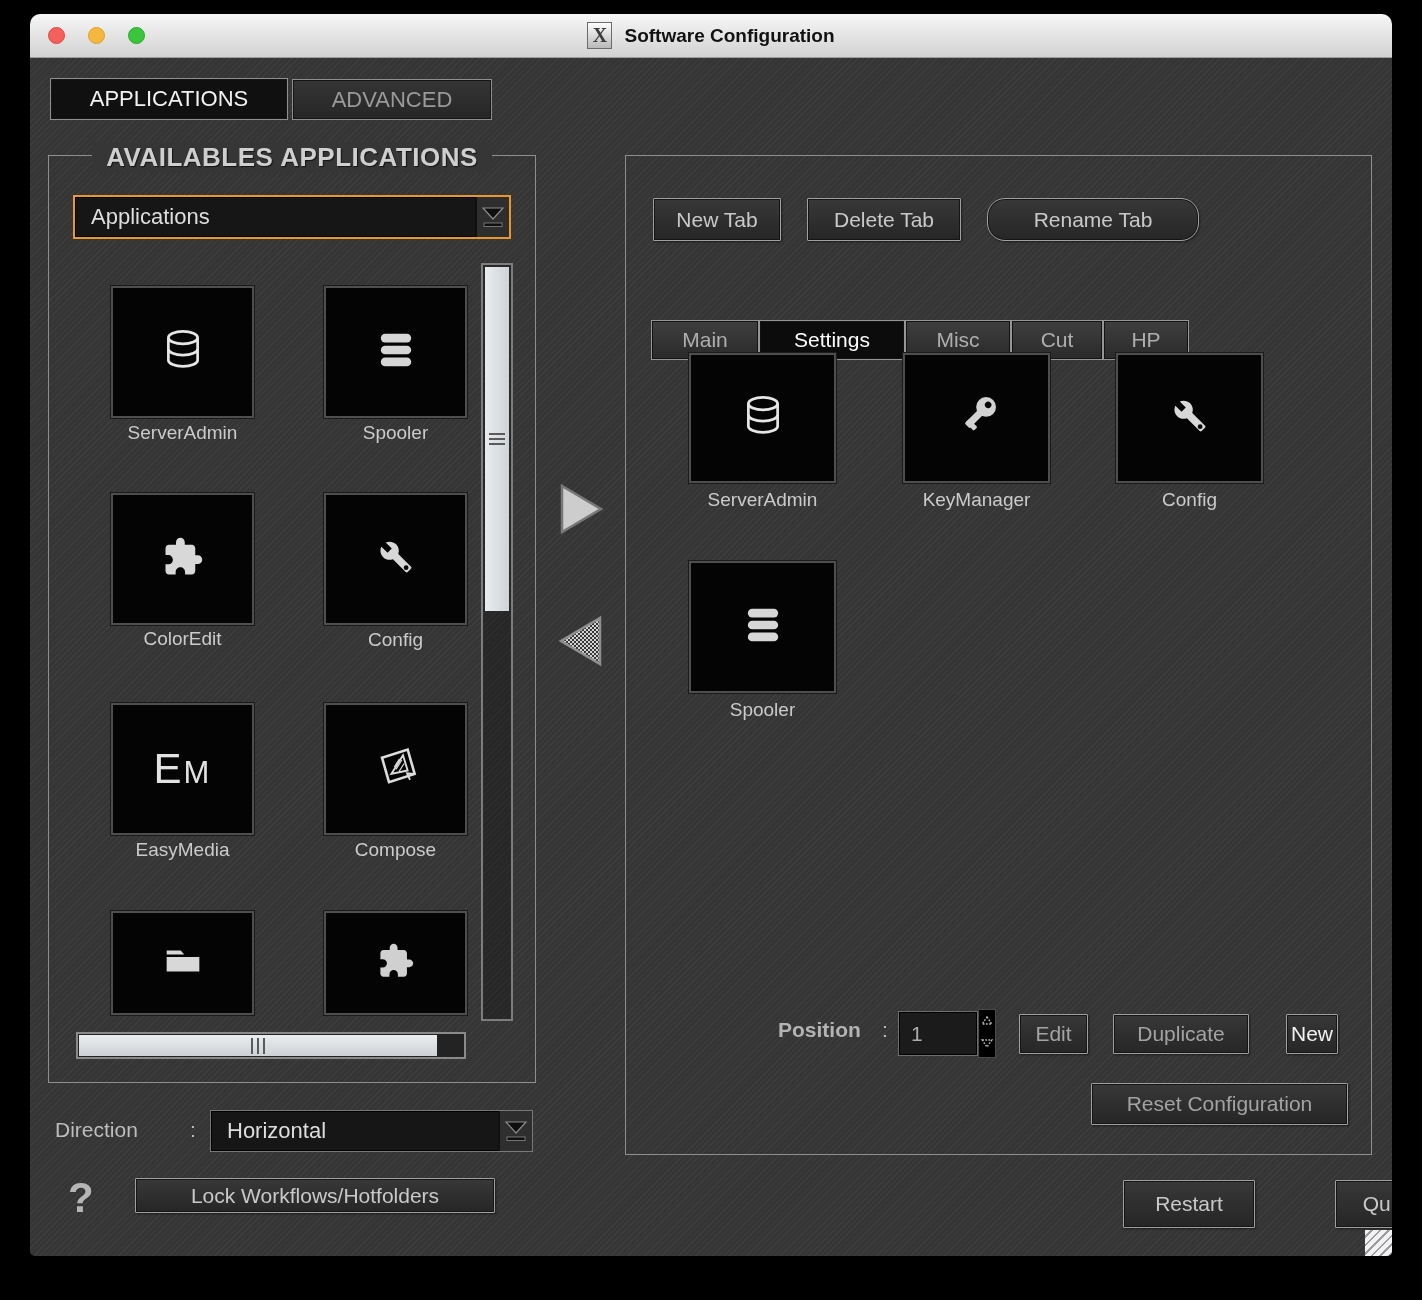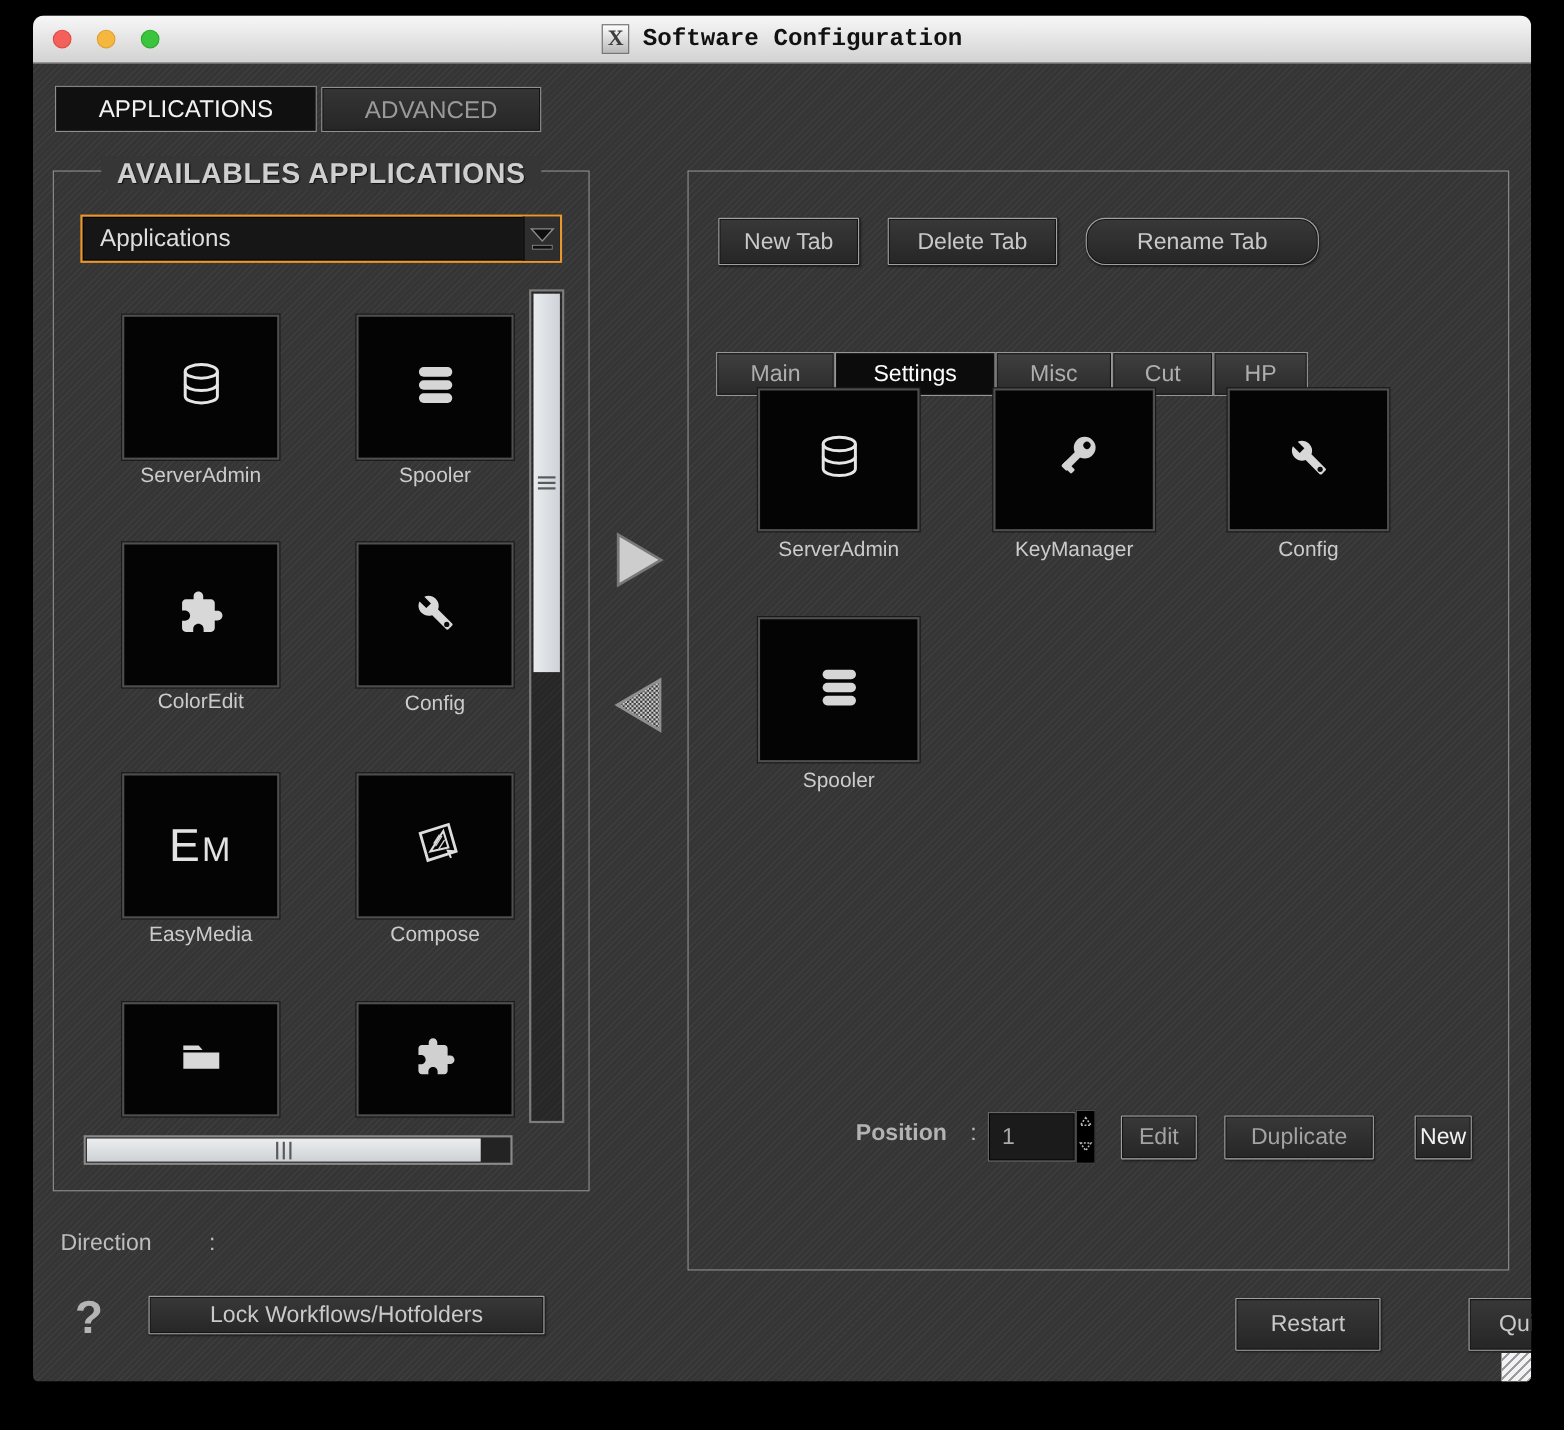--- a/index.html
+++ b/index.html
@@ -6,21 +6,21 @@
   *{box-sizing:border-box;font-family:"Liberation Sans",sans-serif;}
   .stage{position:relative;width:1422px;height:1300px;background:#000;overflow:hidden;}
   .window{position:absolute;left:30px;top:14px;width:1362px;height:1242px;border-radius:10px 10px 5px 5px;overflow:hidden;box-shadow:0 8px 30px rgba(0,0,0,.8);}
   .titlebar{position:relative;height:44px;background:linear-gradient(180deg,#f7f7f7,#d2d2d2);border-bottom:1px solid #9d9d9d;display:flex;align-items:center;justify-content:center;}
   .lights{position:absolute;left:18px;top:13px;display:flex;gap:23px;}
   .light{width:17px;height:17px;border-radius:50%;}
   .light.red{background:#f4605a;border:1px solid #df4a43;}
   .light.yellow{background:#f6b73e;border:1px solid #dda032;}
   .light.green{background:#3ac53d;border:1px solid #2da82f;}
   .x11box{width:25px;height:27px;margin-right:12px;background:linear-gradient(180deg,#fdfdfd,#b9b9b9);border:1px solid #6b6b6b;display:flex;align-items:center;justify-content:center;font-family:"Liberation Serif",serif;font-weight:bold;font-size:20px;color:#3c3c3c;}
-  .wtitle{font-size:22px;font-weight:bold;color:#111;font-family:Liberation Mono, monospace;}
+  .wtitle{font-size:19px;font-weight:bold;color:#111;}
   .content{position:relative;height:1198px;background-color:#353535;background-image:repeating-linear-gradient(315deg,rgba(255,255,255,.045) 0 1px,rgba(0,0,0,0) 1px 4px);}
   .toptab{position:absolute;display:flex;align-items:center;justify-content:center;border:1px solid #8f8f8f;box-shadow:inset 0 0 0 1px #141414;font-size:22px;}
   .toptab.active{background:#101010;color:#f2f2f2;}
   .toptab.inactive{background:linear-gradient(180deg,#353535,#262626);color:#9a9a9a;}
   .groupbox{position:absolute;border:1px solid #8f8f8f;}
   .legend{position:absolute;top:-14px;left:0;right:0;text-align:center;}
   .legend span{display:inline-block;background:#363636;padding:0 14px;font-size:26px;font-weight:bold;color:#cfcfcf;letter-spacing:.5px;text-shadow:1px 1px 1px #141414;}
   .dropdown{position:absolute;background:#161616;display:flex;align-items:center;}
   .dropdown .val{flex:1;padding-left:16px;font-size:22px;color:#dedede;}
   .dd-arrow{width:34px;height:100%;display:flex;flex-direction:column;align-items:center;justify-content:center;border-left:2px solid #101010;background:#2e2e2e;}
@@ -312,24 +312,36 @@
         </div>
         <div class="btn dim" style="left:393px;top:858px;width:69px;height:40px;">
             <span>Edit</span>
           </div>
         <div class="btn dim" style="left:487px;top:858px;width:136px;height:40px;">
             <span>Duplicate</span>
           </div>
         <div class="btn bright" style="left:660px;top:858px;width:52px;height:40px;">
             <span>New</span>
           </div>
+        <div class="btn dim" style="left:465px;top:927px;width:257px;height:42px;">
+            <span>Reset Configuration</span>
+          </div>
       </div>
 
       <span class="label-txt" style="left:25px;top:1060px;">Direction</span>
       <span class="label-txt" style="left:160px;top:1060px;">:</span>
+      <div class="dropdown plain-dd" style="left:180px;top:1052px;width:323px;height:42px;">
+        <span class="val">Horizontal</span>
+        <span class="dd-arrow">
+          <svg width="26" height="28" viewBox="0 0 26 28">
+              <polygon points="3,5 23,5 13,16" fill="#0e0e0e" stroke="#8a8a8a" stroke-width="1.2"></polygon>
+              <rect x="4" y="20" width="18" height="3.5" fill="#0e0e0e" stroke="#8a8a8a" stroke-width="0.8"></rect>
+            </svg>
+        </span>
+      </div>
 
       <span class="help" style="left:38px;top:1116px;">?</span>
       <div class="btn" style="left:105px;top:1120px;width:360px;height:35px;">
           <span>Lock Workflows/Hotfolders</span>
         </div>
       <div class="btn" style="left:1093px;top:1122px;width:132px;height:48px;">
           <span>Restart</span>
         </div>
       <div class="btn" style="left:1305px;top:1122px;width:94px;height:48px;">
           <span>Quit</span>

